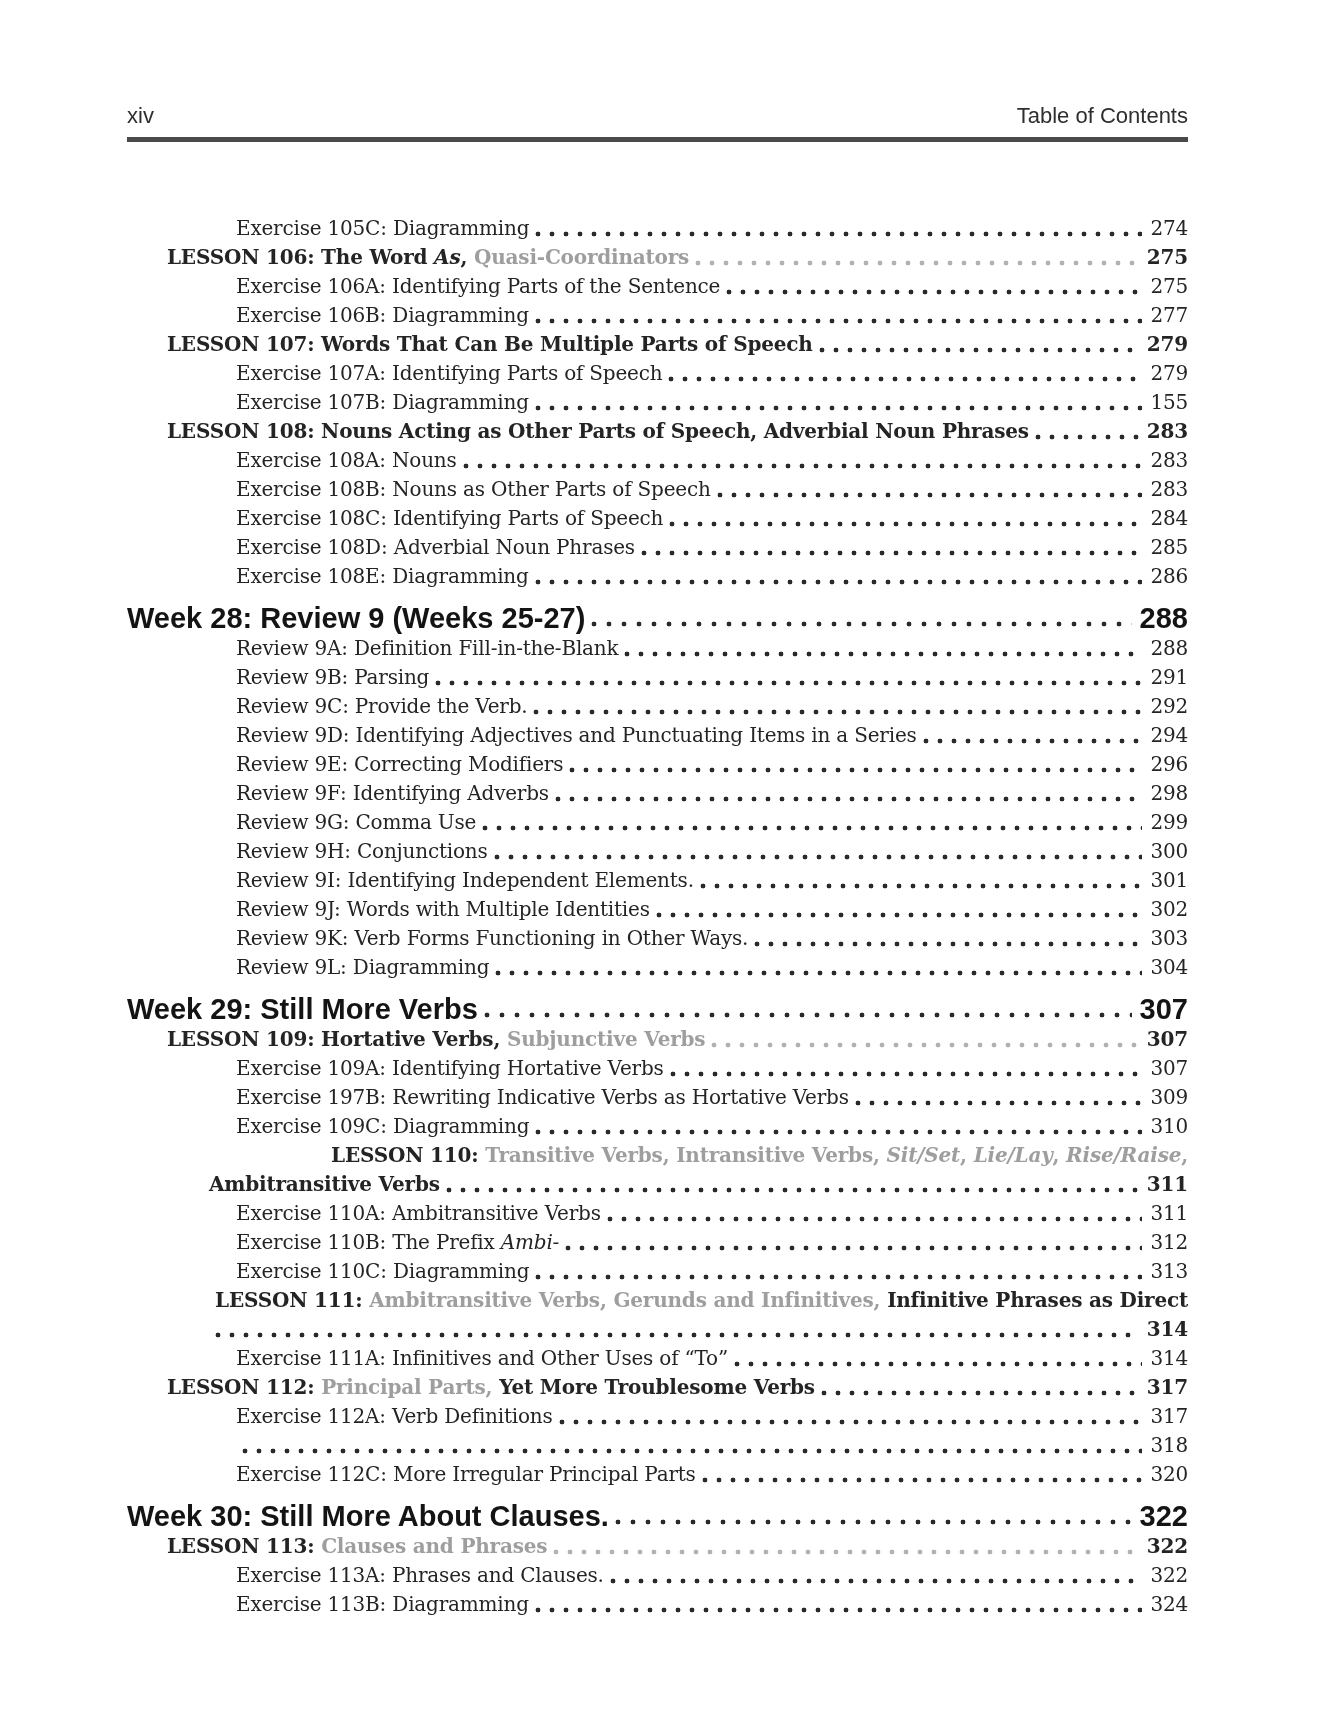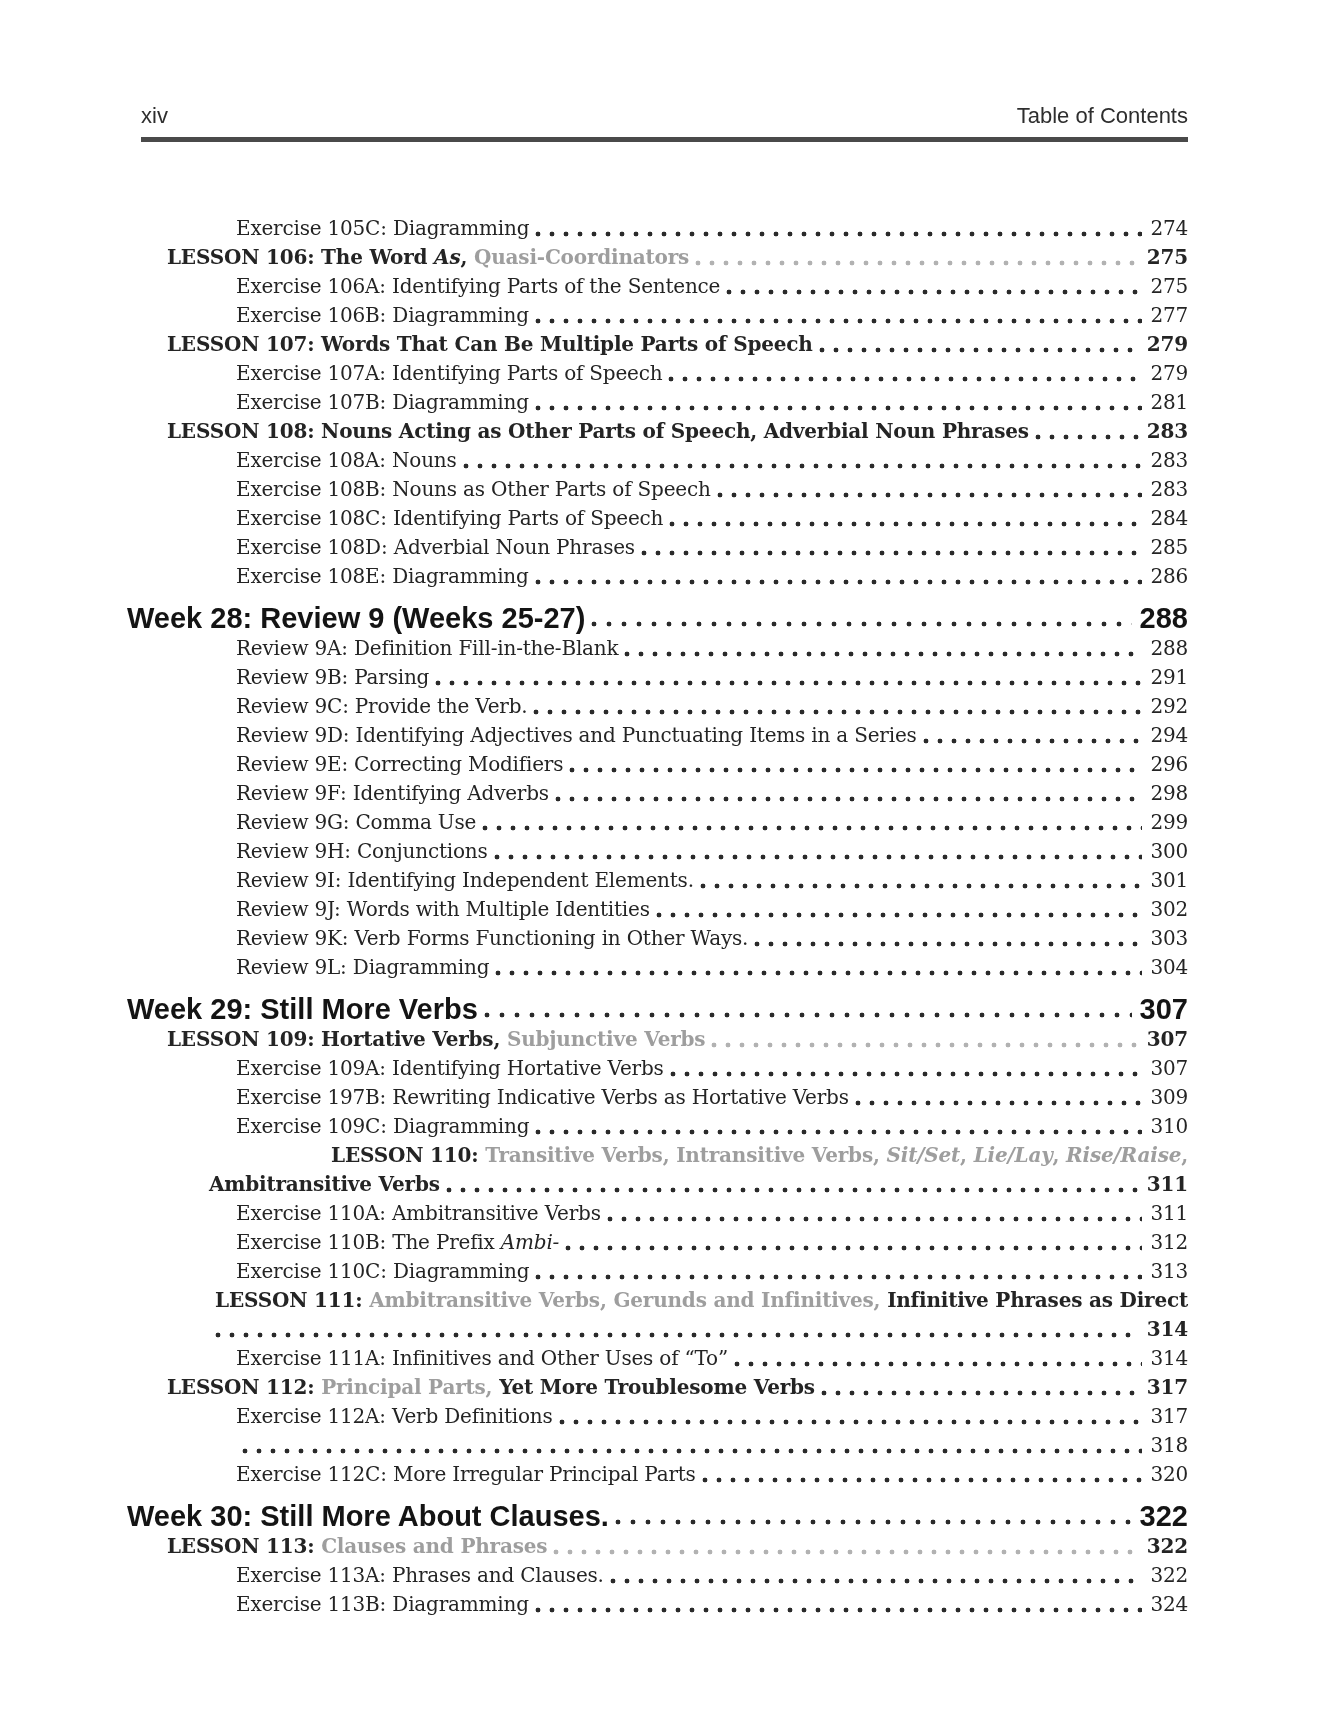--- a/index.html
+++ b/index.html
@@ -13,21 +13,21 @@
     width: 1340px;
     height: 1736px;
     background: #ffffff;
     overflow: hidden;
     font-family: "DejaVu Serif", serif;
     color: var(--text, #242424);
   }
   
   .header {
     position: absolute;
-    left: 141px;
+    left: 127px;
     right: 152px;
     top: 102px;
     display: flex;
     justify-content: space-between;
     align-items: baseline;
     font-family: "Liberation Sans", sans-serif;
     font-size: 22px;
     line-height: 28px;
     color: #2e2e2e;
     padding-bottom: 7px;
@@ -128,21 +128,21 @@
     <span class="pg pg-bold">279</span>
   </div>
       <div class="row lv-exercise">
     <span class="title"><span class="sg-n">Exercise 107A: Identifying Parts of Speech</span></span>
     <span class="leader dots-dark"></span>
     <span class="pg">279</span>
   </div>
       <div class="row lv-exercise">
     <span class="title"><span class="sg-n">Exercise 107B: Diagramming</span></span>
     <span class="leader dots-dark"></span>
-    <span class="pg">281</span>
+    <span class="pg">155</span>
   </div>
       <div class="row lv-lesson">
     <span class="title"><span class="sg-b">LESSON 108: Nouns Acting as Other Parts of Speech, Adverbial Noun Phrases</span></span>
     <span class="leader dots-dark"></span>
     <span class="pg pg-bold">283</span>
   </div>
       <div class="row lv-exercise">
     <span class="title"><span class="sg-n">Exercise 108A: Nouns</span></span>
     <span class="leader dots-dark"></span>
     <span class="pg">283</span>

